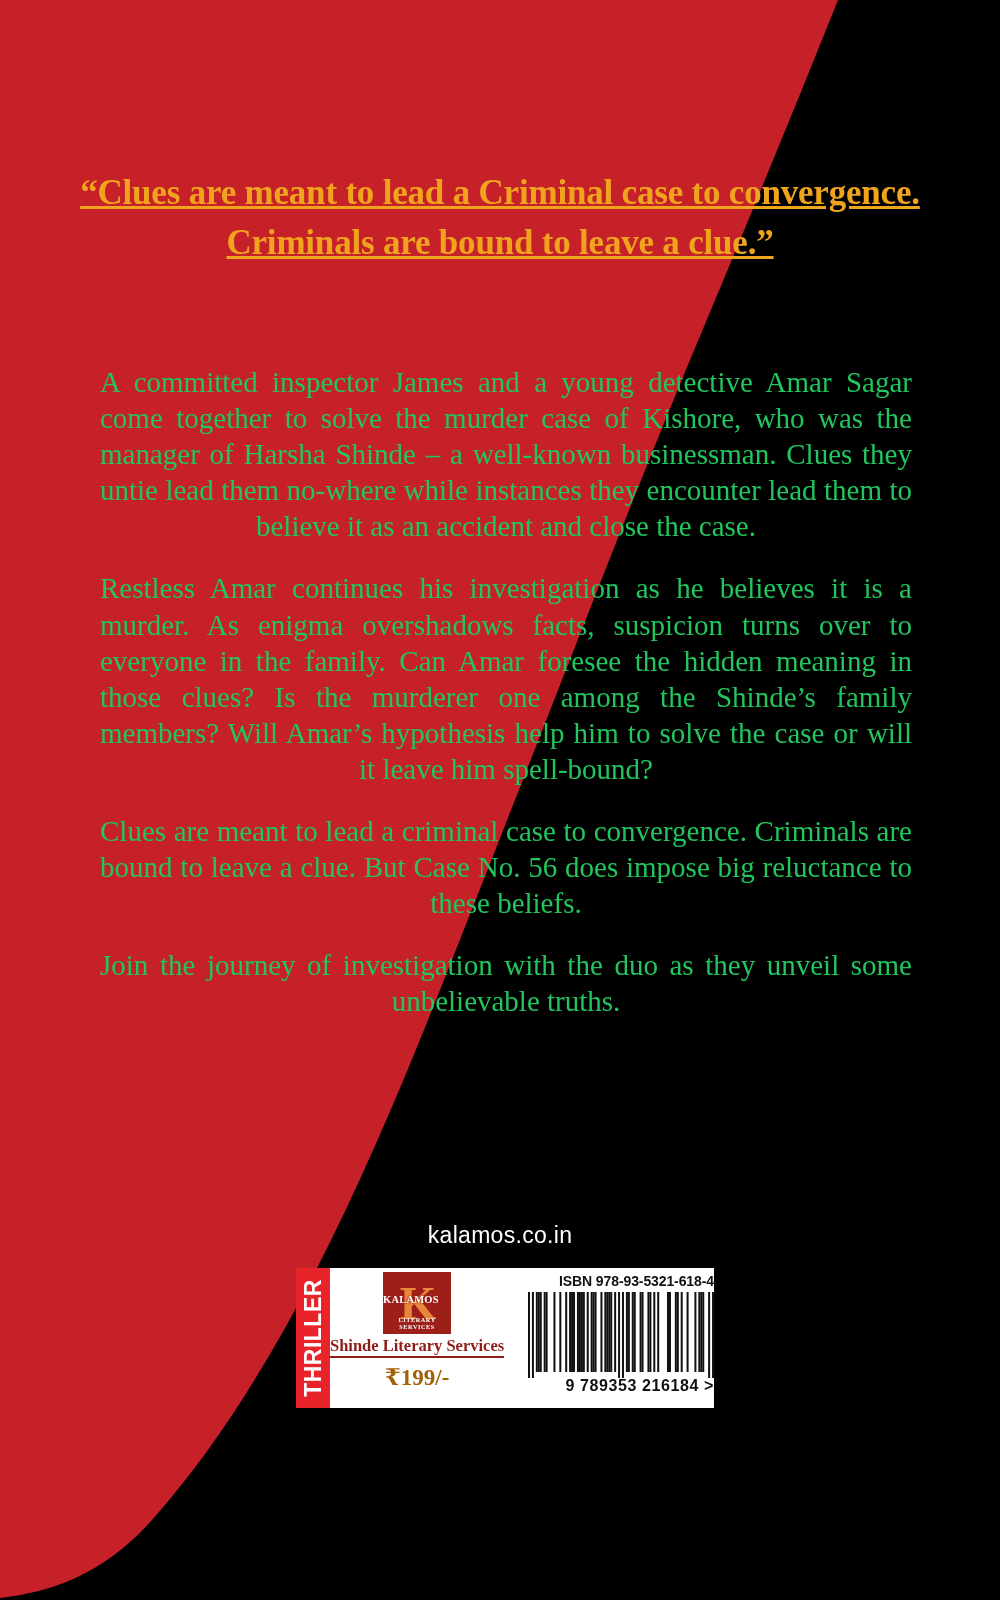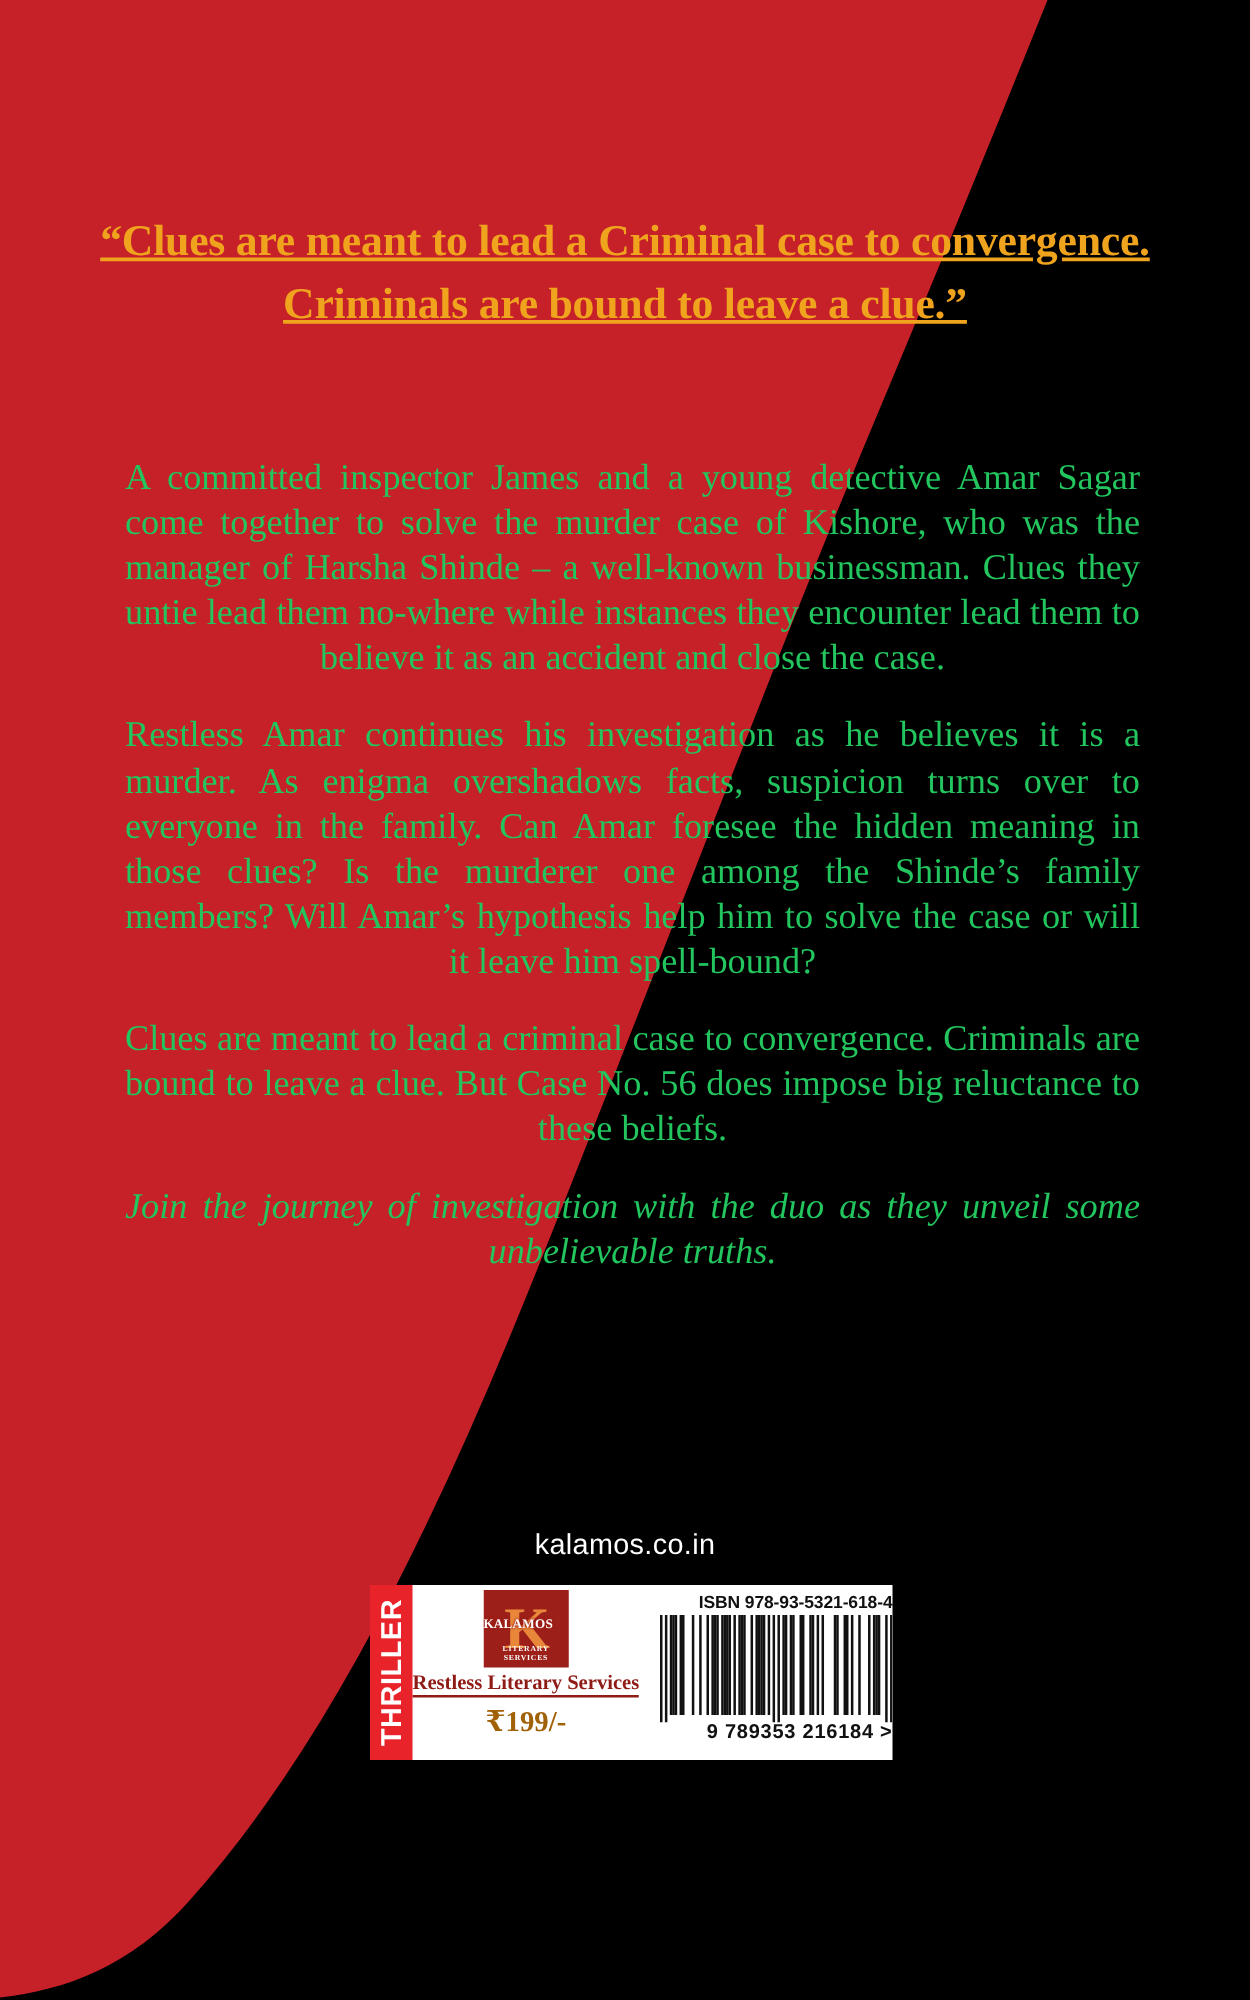--- a/index.html
+++ b/index.html
@@ -55,21 +55,21 @@
     color: #22c55e;
     font-size: 29px;
     line-height: 1.245;
     text-align: justify;
     text-align-last: center;
     font-family: "Liberation Serif", "DejaVu Serif", serif;
   }
   #blurb p {
     margin: 0 0 26px 0;
   }
-  #blurb p:last-child { margin-bottom: 0; font-style: italic; }
+  #blurb p:last-child { margin-bottom: 0; }
 
   
   #website {
     position: absolute;
     left: 0;
     top: 1222px;
     width: 1000px;
     text-align: center;
     color: #FFFFFF;
     font-family: "Liberation Sans", "DejaVu Sans", sans-serif;
@@ -243,21 +243,21 @@
       <div id="genre-tab">
         <span id="genre-label">THRILLER</span>
       </div>
 
       <div id="publisher-block">
         <div id="pub-logo">
           <div class="logo-k">K</div>
           <div class="logo-word">KALAMOS</div>
           <div class="logo-sub">LITERARY  SERVICES</div>
         </div>
-        <div id="pub-name">Restless Literary Services</div>
+        <div id="pub-name">Shinde Literary Services</div>
         <div id="price">₹199/-</div>
       </div>
 
       <div id="barcode-block">
         <div id="isbn-text">ISBN 978-93-5321-618-4</div>
         <svg id="barcode-bars" viewBox="0 0 186 86" preserveAspectRatio="none">
           <rect x="0" y="0" width="186" height="86" fill="#FFFFFF"></rect>
           <g fill="#111111" id="bars-group">
               <rect x="0.000" y="0" width="1.997" height="86"></rect>
               <rect x="3.916" y="0" width="1.997" height="86"></rect>

